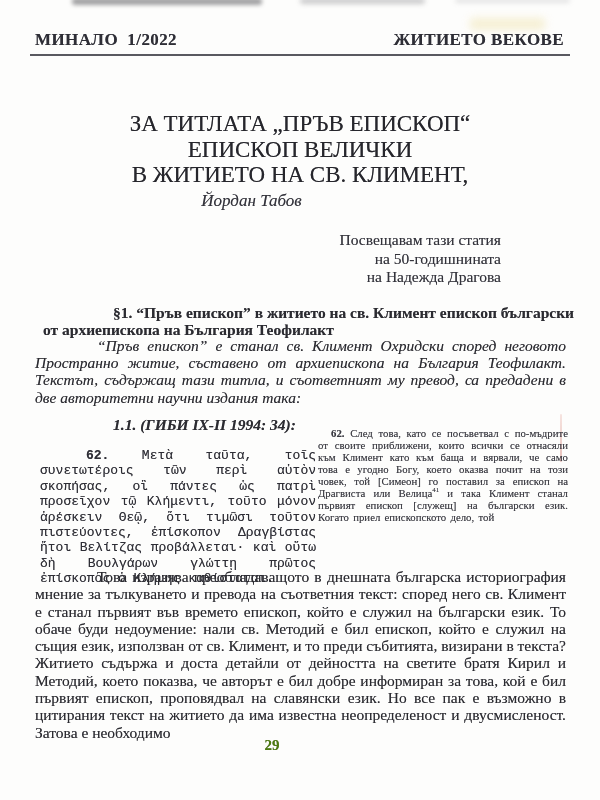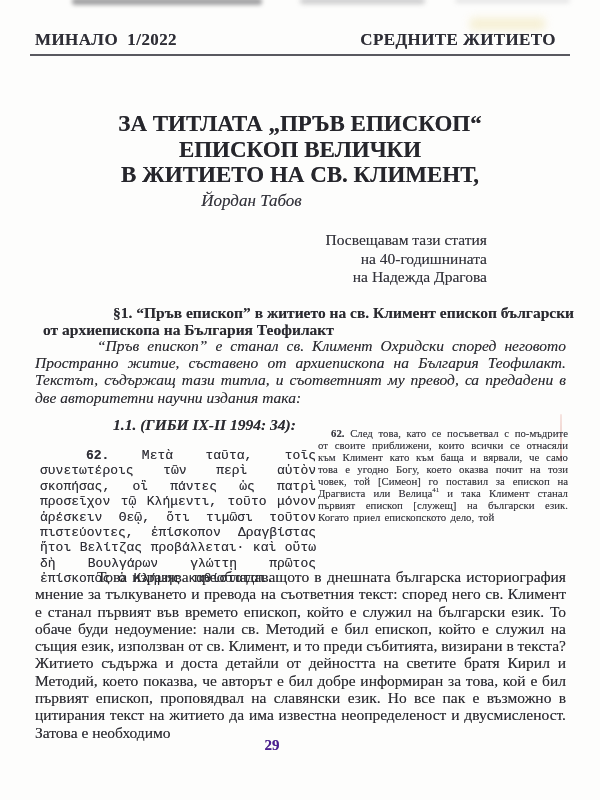--- a/index.html
+++ b/index.html
@@ -23,43 +23,43 @@
   .s1 { left: 72px; top: -2px; width: 190px; height: 7px; background: #6f6f72; filter: blur(2.2px); opacity: .65; }
   .s2 { left: 300px; top: -2px; width: 125px; height: 6px; background: #8e8e91; filter: blur(2.4px); opacity: .45; }
   .s3 { left: 455px; top: -2px; width: 115px; height: 5px; background: #a9a9ac; filter: blur(2.6px); opacity: .3; }
   .s4 { left: 470px; top: 18px; width: 75px; height: 12px; background: #f4ecc9; filter: blur(4px); opacity: .8; }
   .pink-line {
     position: absolute; left: 560px; top: 414px; width: 2px; height: 48px;
     background: linear-gradient(#f3d9d4, #e0a79e); opacity: .7; border-radius: 1px;
   }
 
   .runhead {
-    position: absolute; top: 30px; left: 35px; right: 44px;
+    position: absolute; top: 30px; left: 35px; right: 36px;
     display: flex; justify-content: space-between;
     font-size: 17px; font-weight: bold; letter-spacing: .4px;
     color: #2e2e36; text-shadow: 0 0 .5px rgba(46,46,54,.55);
   }
   .rule {
     position: absolute; top: 54px; left: 30px; right: 30px; height: 2px;
     background: #3c3c44; opacity: .85;
   }
 
   .titleblock {
     position: absolute; top: 111px; left: 0; width: 600px;
-    text-align: center; font-weight: bold; font-size: 23px; line-height: 25.5px;
+    text-align: center; font-weight: normal; font-size: 23px; line-height: 25.5px;
     color: #26262c; text-shadow: 0 0 .5px rgba(38,38,44,.6);
   }
   .author {
     position: absolute; top: 191px; left: 0; width: 503px;
     text-align: center; font-style: italic; font-size: 17px;
     color: #33333b; text-shadow: 0 0 .4px rgba(51,51,59,.5);
   }
 
   .dedication {
-    position: absolute; top: 231px; right: 113px;
+    position: absolute; top: 231px; right: 99px;
     text-align: right; font-size: 15.5px; line-height: 18.7px;
     color: #33333b; text-shadow: 0 0 .4px rgba(51,51,59,.5);
   }
 
   .textcol { text-shadow: 0 0 .45px rgba(43,43,49,.5); }
 
   .sec-heading {
     position: absolute; top: 296px; left: 35px; width: 531px; margin: 8px;
     font-size: 15.5px; font-weight: bold; line-height: 17px;
     text-indent: 70px; text-align: justify; color: #2b2b31;
@@ -92,51 +92,51 @@
     width: 252px; margin: 0 0 7px 0; padding-left: 2px;
     font-size: 10.8px; line-height: 12px;
     text-indent: 13px; text-align: justify; word-spacing: 1.5px;
     color: #3a3a42;
   }
   .trans b { font-weight: bold; }
   .trans sup { font-size: 7px; line-height: 0; }
 
   .pageno {
     position: absolute; top: 737px; left: 0; width: 544px;
-    text-align: center; font-size: 15px; font-weight: bold; color: #4c1d95;
+    text-align: center; font-size: 15px; font-weight: bold; color: #4d7c0f;
     text-shadow: 0 0 .4px rgba(43,43,49,.5);
   }
 </style>
 </head>
 <body>
 
 <div class="page">
 
   <div class="smudge s1"></div>
   <div class="smudge s2"></div>
   <div class="smudge s3"></div>
   <div class="smudge s4"></div>
   <div class="pink-line"></div>
 
   <div class="runhead">
     <span>МИНАЛО&nbsp; 1/2022</span>
-    <span>СРЕДНИТЕ ЖИТИЕТО</span>
+    <span>ЖИТИЕТО ВЕКОВЕ</span>
   </div>
   <div class="rule"></div>
 
   <div class="titleblock">
     <div>ЗА ТИТЛАТА „ПРЪВ ЕПИСКОП“</div>
     <div>ЕПИСКОП ВЕЛИЧКИ</div>
     <div>В ЖИТИЕТО НА СВ. КЛИМЕНТ,</div>
   </div>
   <div class="author">Йордан Табов</div>
 
   <div class="dedication">
     <div>Посвещавам тази статия</div>
-    <div>на 40-годишнината</div>
+    <div>на 50-годишнината</div>
     <div>на Надежда Драгова</div>
   </div>
 
   <p class="sec-heading textcol">§1. “Пръв епископ” в житието на св. Климент епископ български от архиепископа на България Теофилакт</p>
 
   <p class="para p1 textcol">“Пръв епископ” е станал св. Климент Охридски според неговото Пространно житие, съставено от архиепископа на България Теофилакт. Текстът, съдържащ тази титла, и съответният му превод, са предадени в две авторитетни научни издания така:</p>
 
   <p class="citation textcol">1.1. (ГИБИ IX-II 1994: 34):</p>
 
   <div class="cols">

